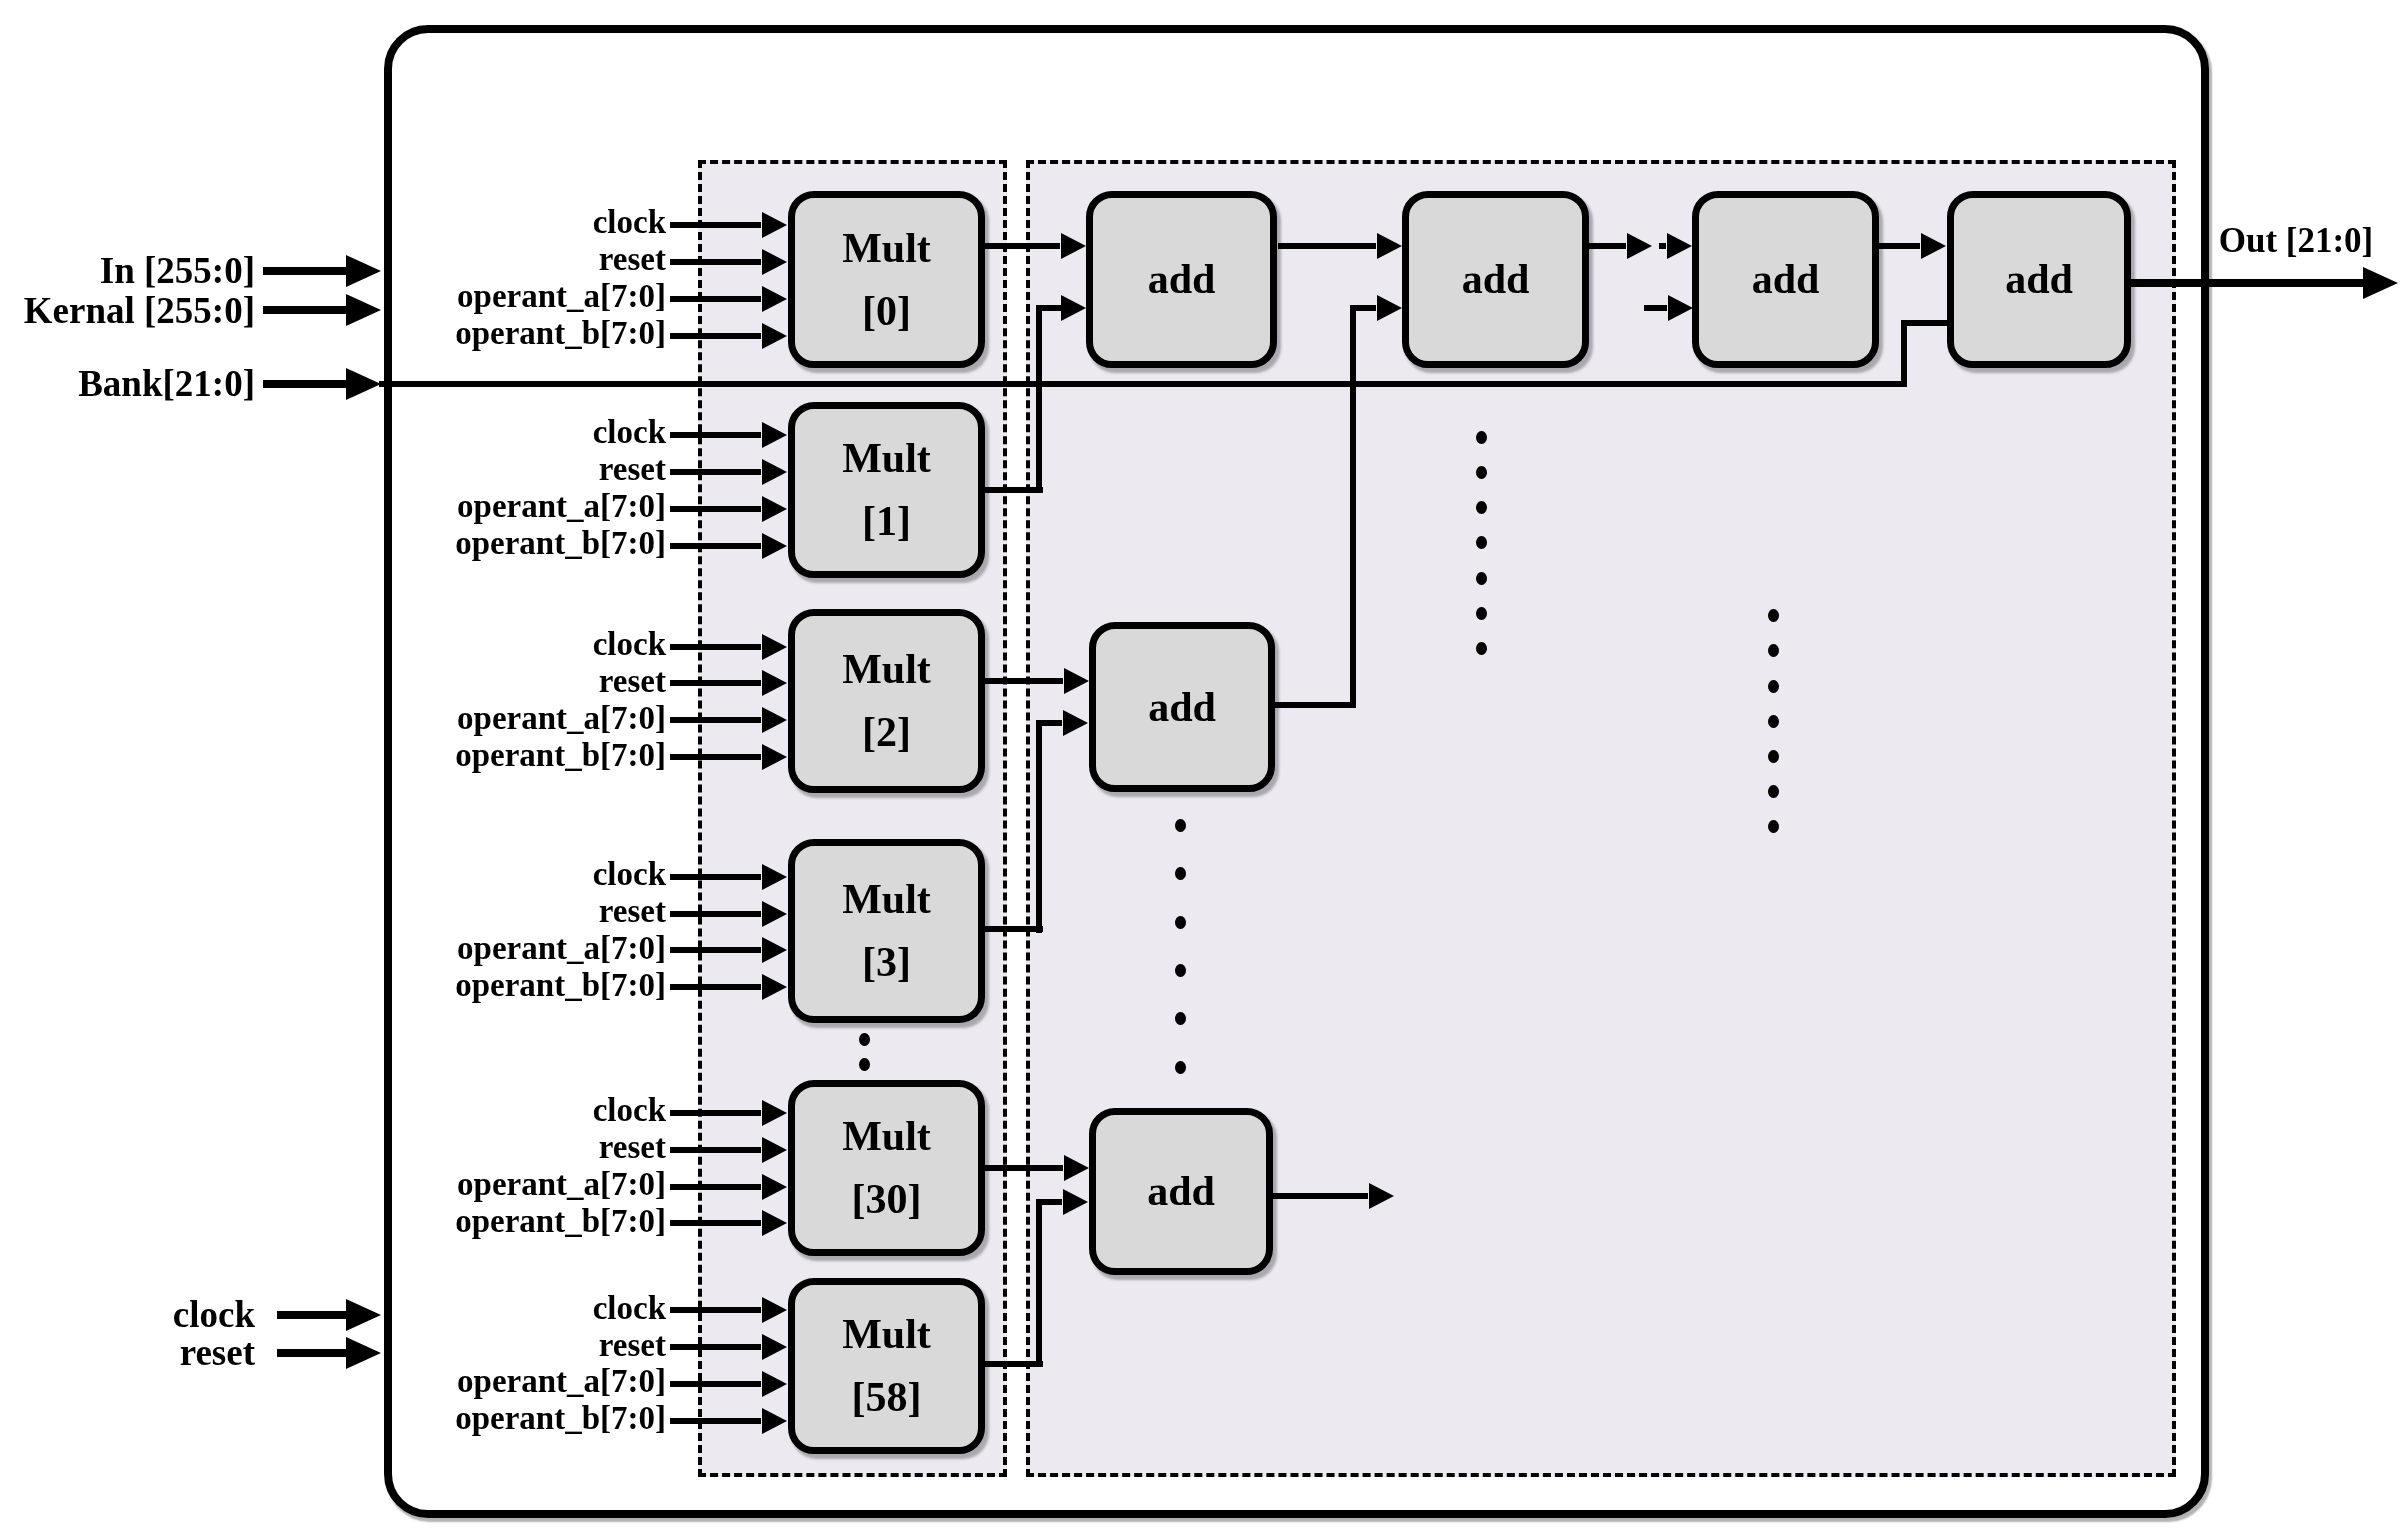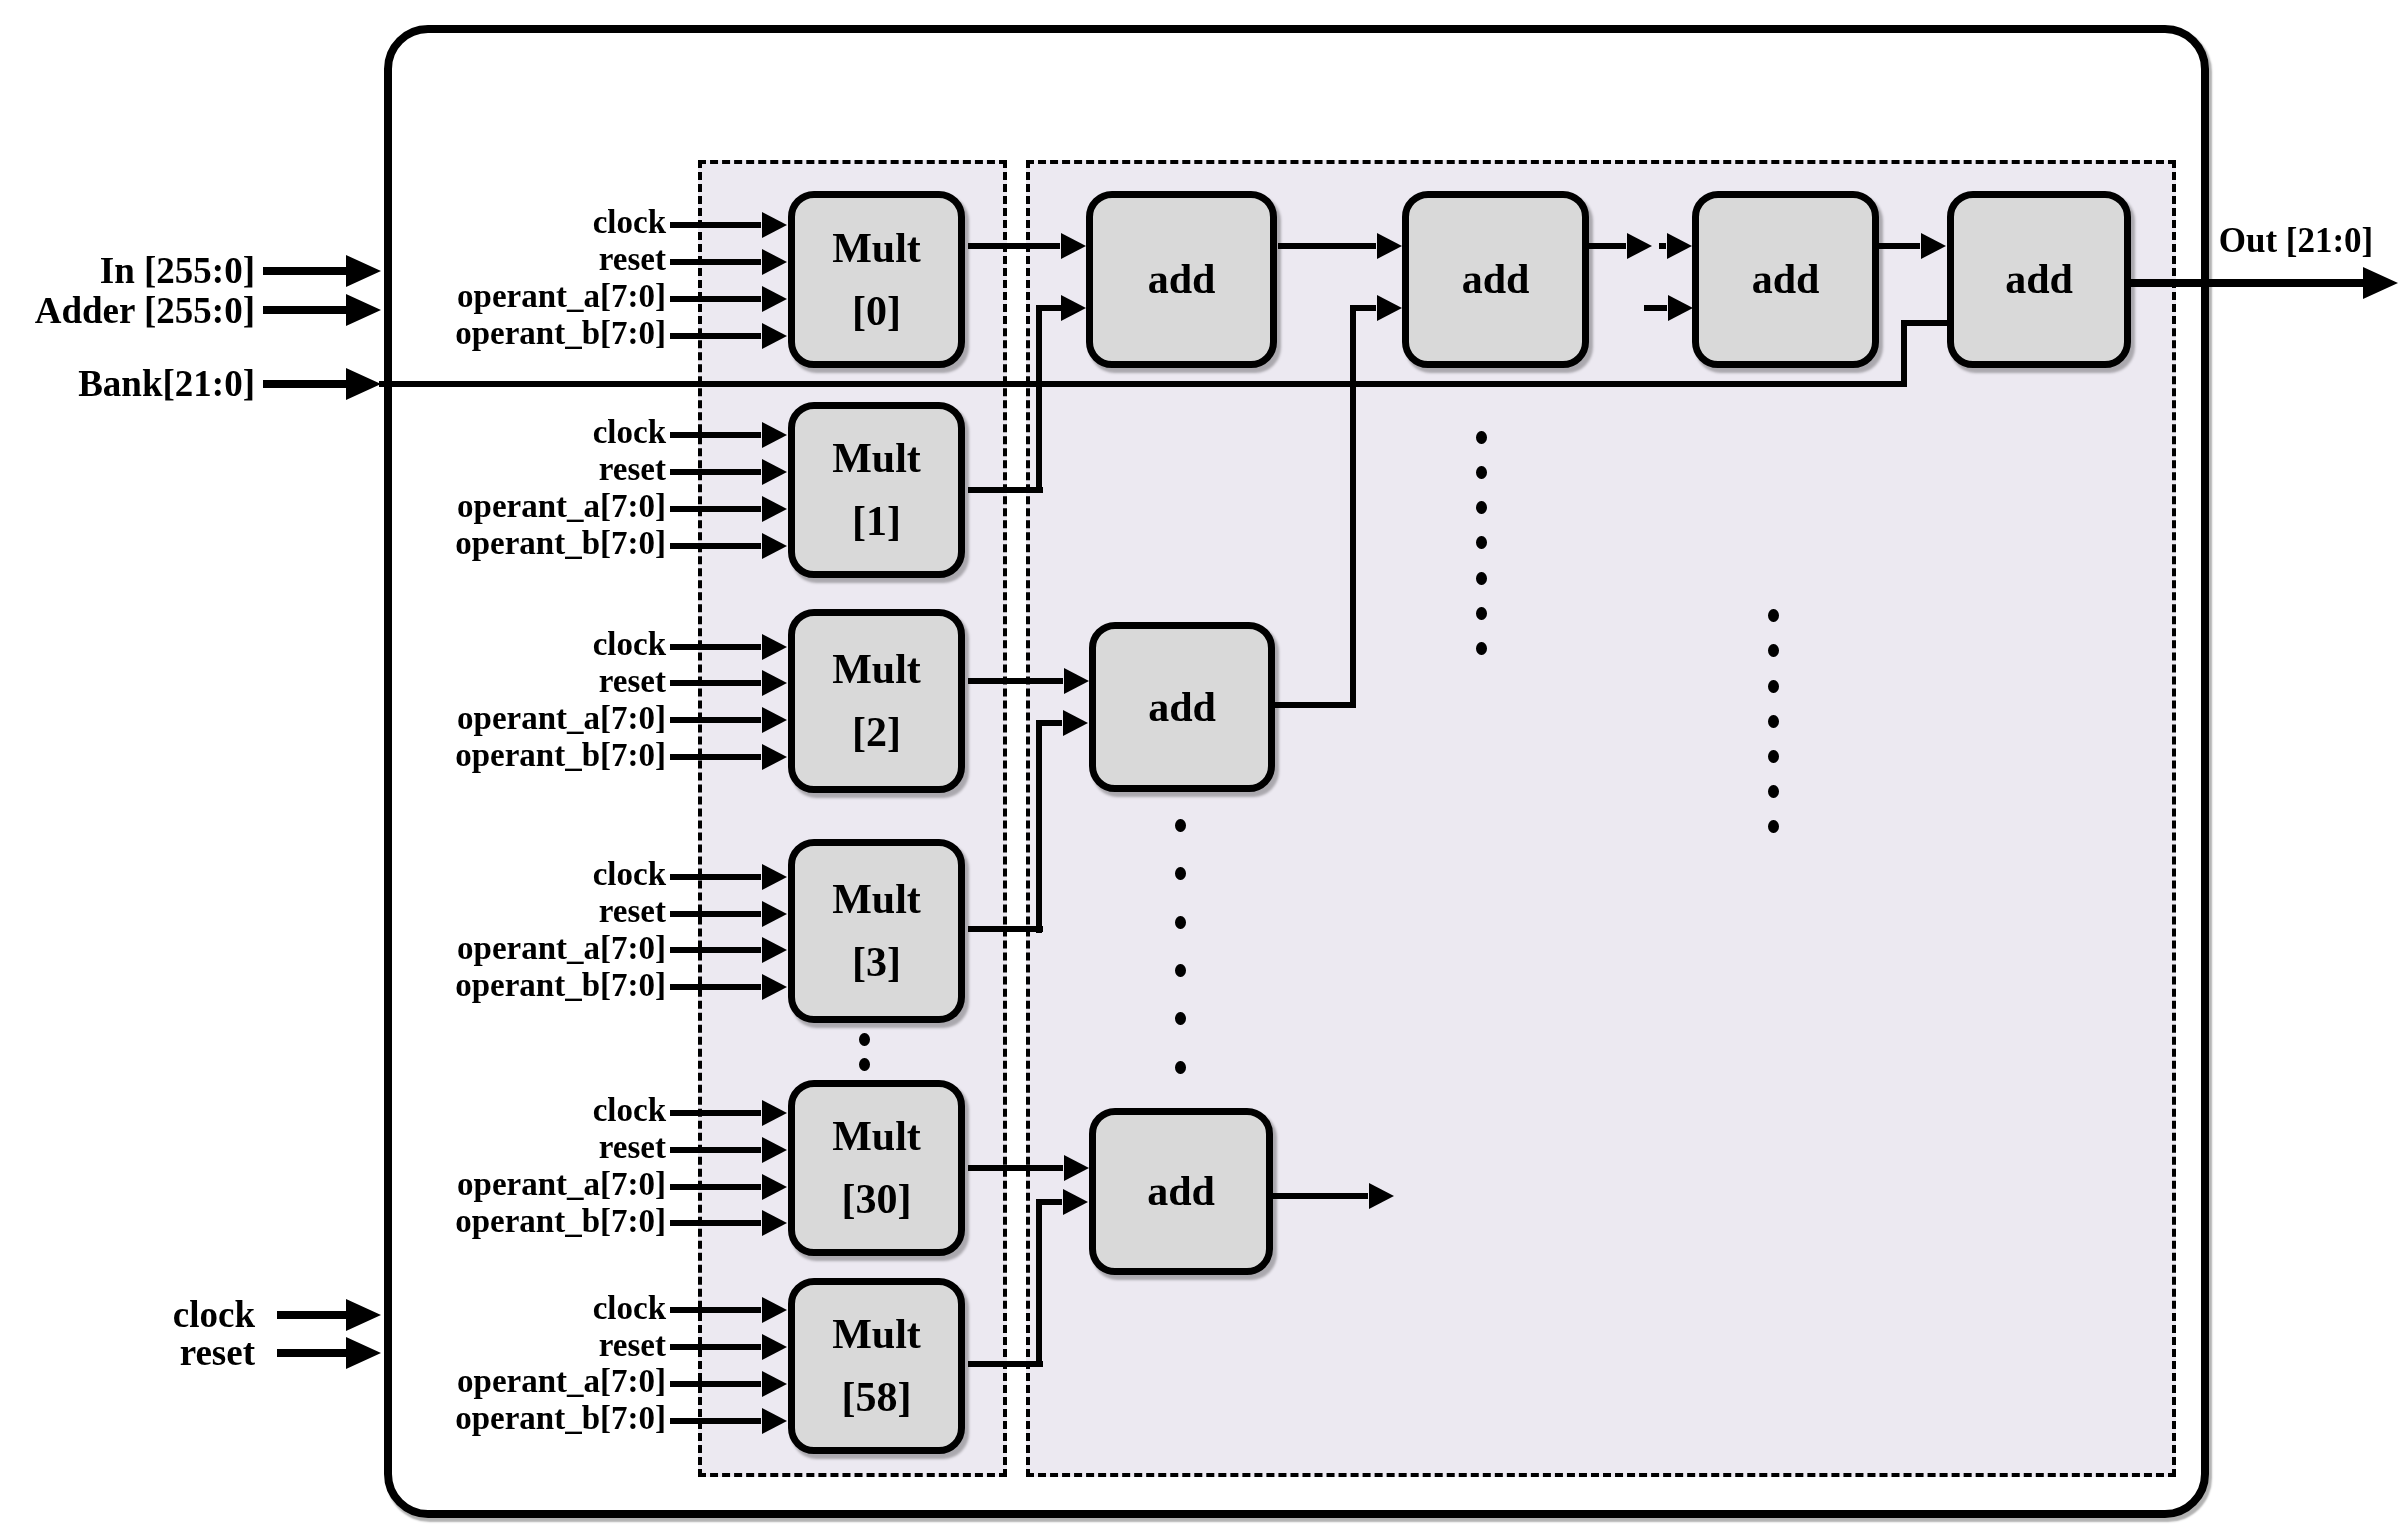--- a/index.html
+++ b/index.html
@@ -26,21 +26,21 @@
   #title-mult  { left:701px;  top:33px; width:304px; }
   #title-adder { left:1317px; top:76px; width:461px; }
 
   
   .block {
     background:var(--block-fill,#d9d9d9); border:7px solid #000; border-radius:26px;
     display:flex; flex-direction:column; align-items:center; justify-content:center;
     font-size:42px; line-height:1.5; box-shadow:3.5px 4.4px 2.6px rgba(0,0,0,0.28);
     z-index:3;
   }
-  .mult-block { left:788px; width:177px; }
+  .mult-block { left:788px; width:197px; }
   .block span { display:block; }
 
   
   .hline { height:6.1px; background:#000; z-index:2; }
   .vline { width:6.1px;  background:#000; z-index:2; }
   .harrow { height:6.1px; background:#000; z-index:2; }
   .harrow::after {
     content:""; position:absolute; right:-25.5px; top:50%; transform:translateY(-50%);
     border-style:solid; border-color:transparent; border-left-color:#000;
     border-width:13px 0 13px 25.5px;
@@ -54,21 +54,21 @@
   #out-label  { left:2195px; top:221px; width:202px; text-align:center; font-size:35px; }
 
   .dot { width:10.5px; height:13px; background:#000; border-radius:50%; z-index:2; }
 </style>
 </head>
 <body>
 
 <div id="canvas">
 
   <div class="abs ext-label" style="top:252px;">In [255:0]</div>
-  <div class="abs ext-label" style="top:292px;">Adder [255:0]</div>
+  <div class="abs ext-label" style="top:292px;">Kernal [255:0]</div>
   <div class="abs ext-label" style="top:365px;">Bank[21:0]</div>
   <div class="abs ext-label" style="top:1296px;">clock</div>
   <div class="abs ext-label" style="top:1334px;">reset</div>
 
   <div class="abs harrow big" style="left:263px;top:267px;width:83px;"></div>
   <div class="abs harrow big" style="left:263px;top:306px;width:83px;"></div>
   <div class="abs harrow big" style="left:263px;top:380px;width:83px;"></div>
   <div class="abs harrow big" style="left:277px;top:1311px;width:69px;"></div>
   <div class="abs harrow big" style="left:277px;top:1349px;width:69px;"></div>
 

